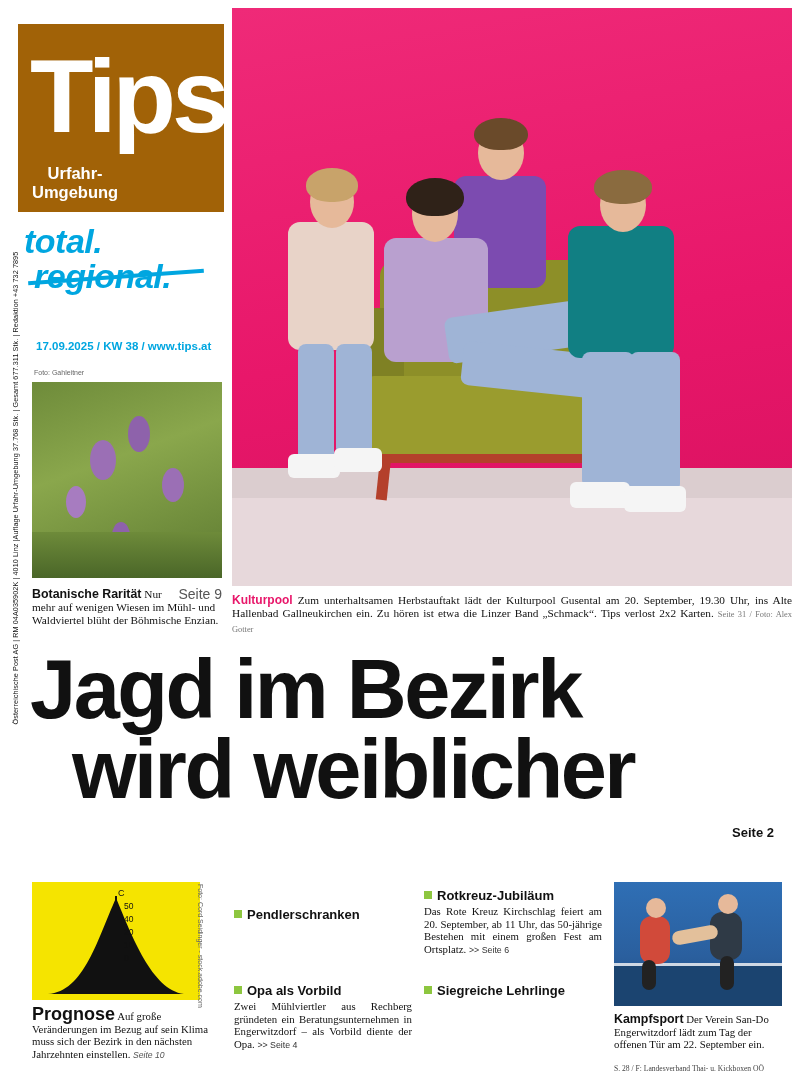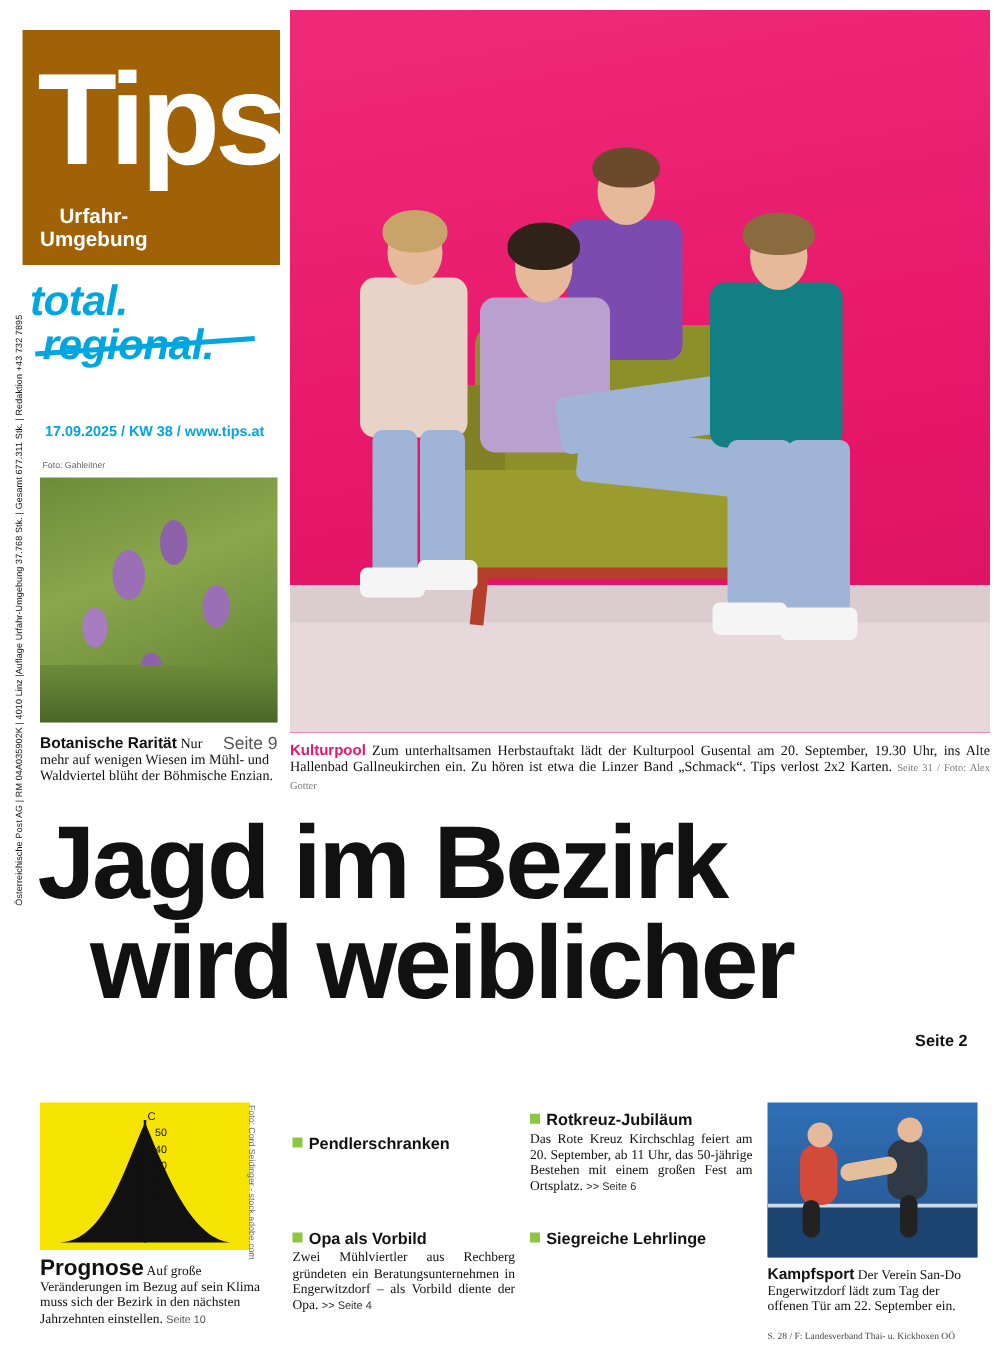--- a/index.html
+++ b/index.html
@@ -151,21 +151,21 @@
     position:absolute; left:204px; top:884px;
     font-family:"Liberation Sans", sans-serif; font-size:7px; color:#666;
     transform:rotate(90deg); transform-origin:left top;
     white-space:nowrap;
   }
   .prog-text {
     position:absolute; left:32px; top:1008px; width:182px;
     font-size:10.8px; line-height:12.6px; color:#111;
   }
   .prog-text b { font-family:"Liberation Sans", sans-serif; font-size:18px; }
-  .prog-text .pg { font-family:"Liberation Sans", sans-serif; font-size:8.6px; color:#555; }
+  .prog-text .pg { font-family:"Liberation Sans", sans-serif; font-size:8.6px; color:#555;font-style:italic; }
 
   
   .teaser { position:absolute; width:178px; }
   .t-title {
     font-family:"Liberation Sans", sans-serif;
     font-weight:bold; font-size:13px; color:#111;
     margin:0 0 2px 0; padding-left:13px; position:relative;
   }
   .t-title .bullet {
     position:absolute; left:0; top:3px; width:8px; height:8px; background:#8dc63f;

